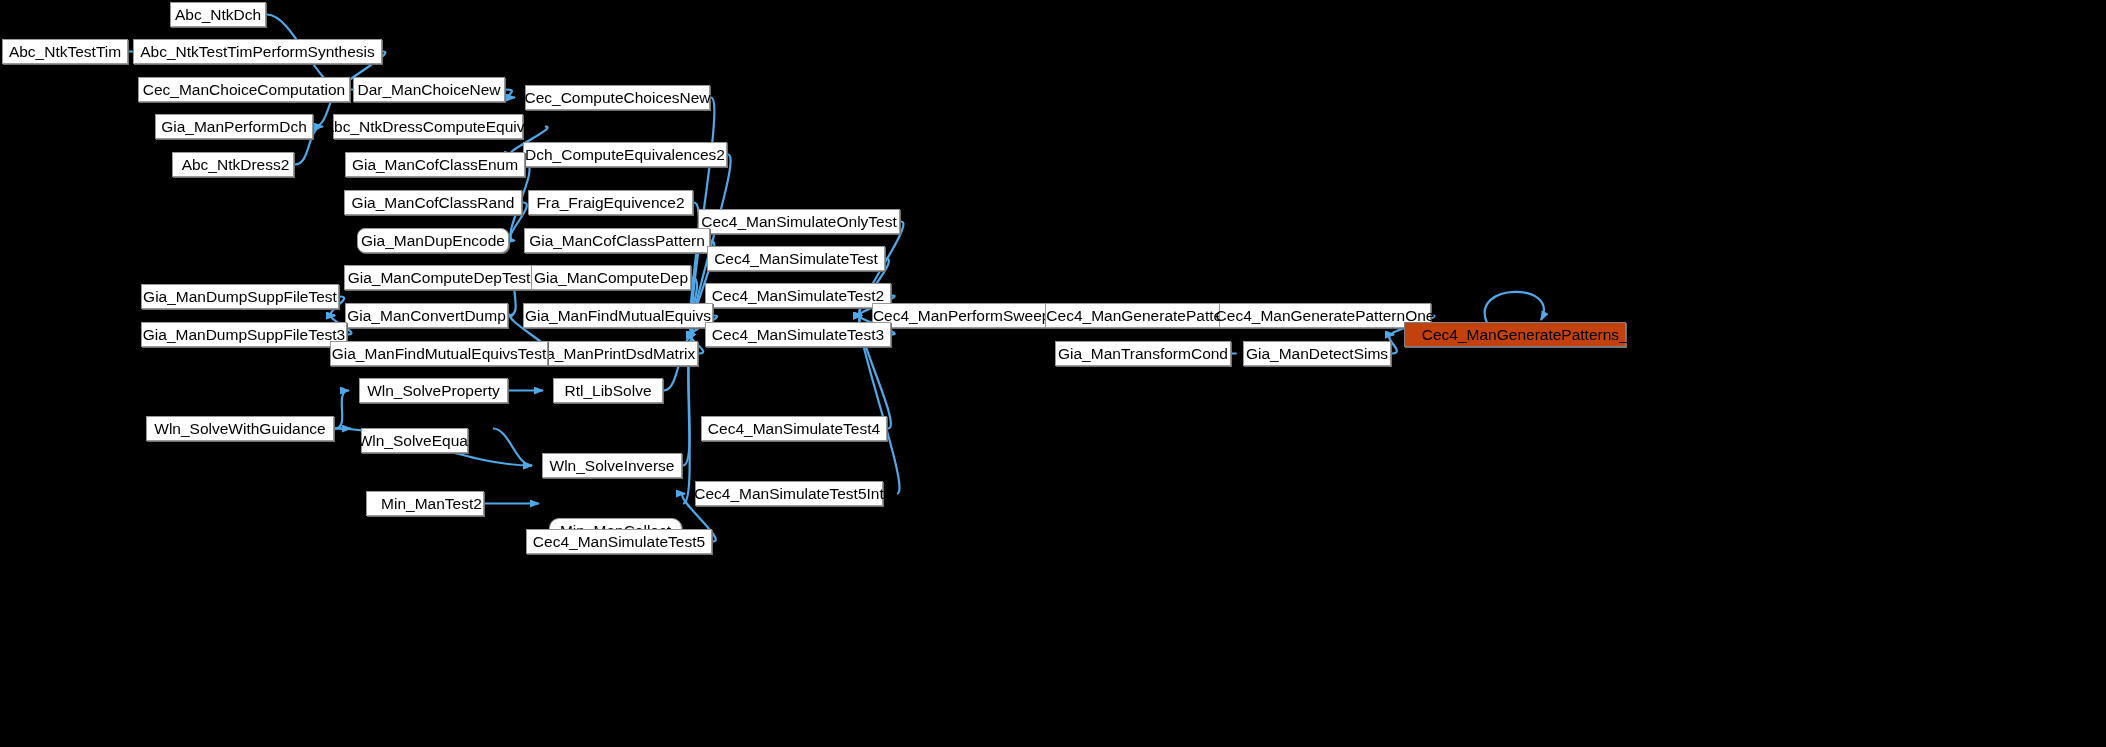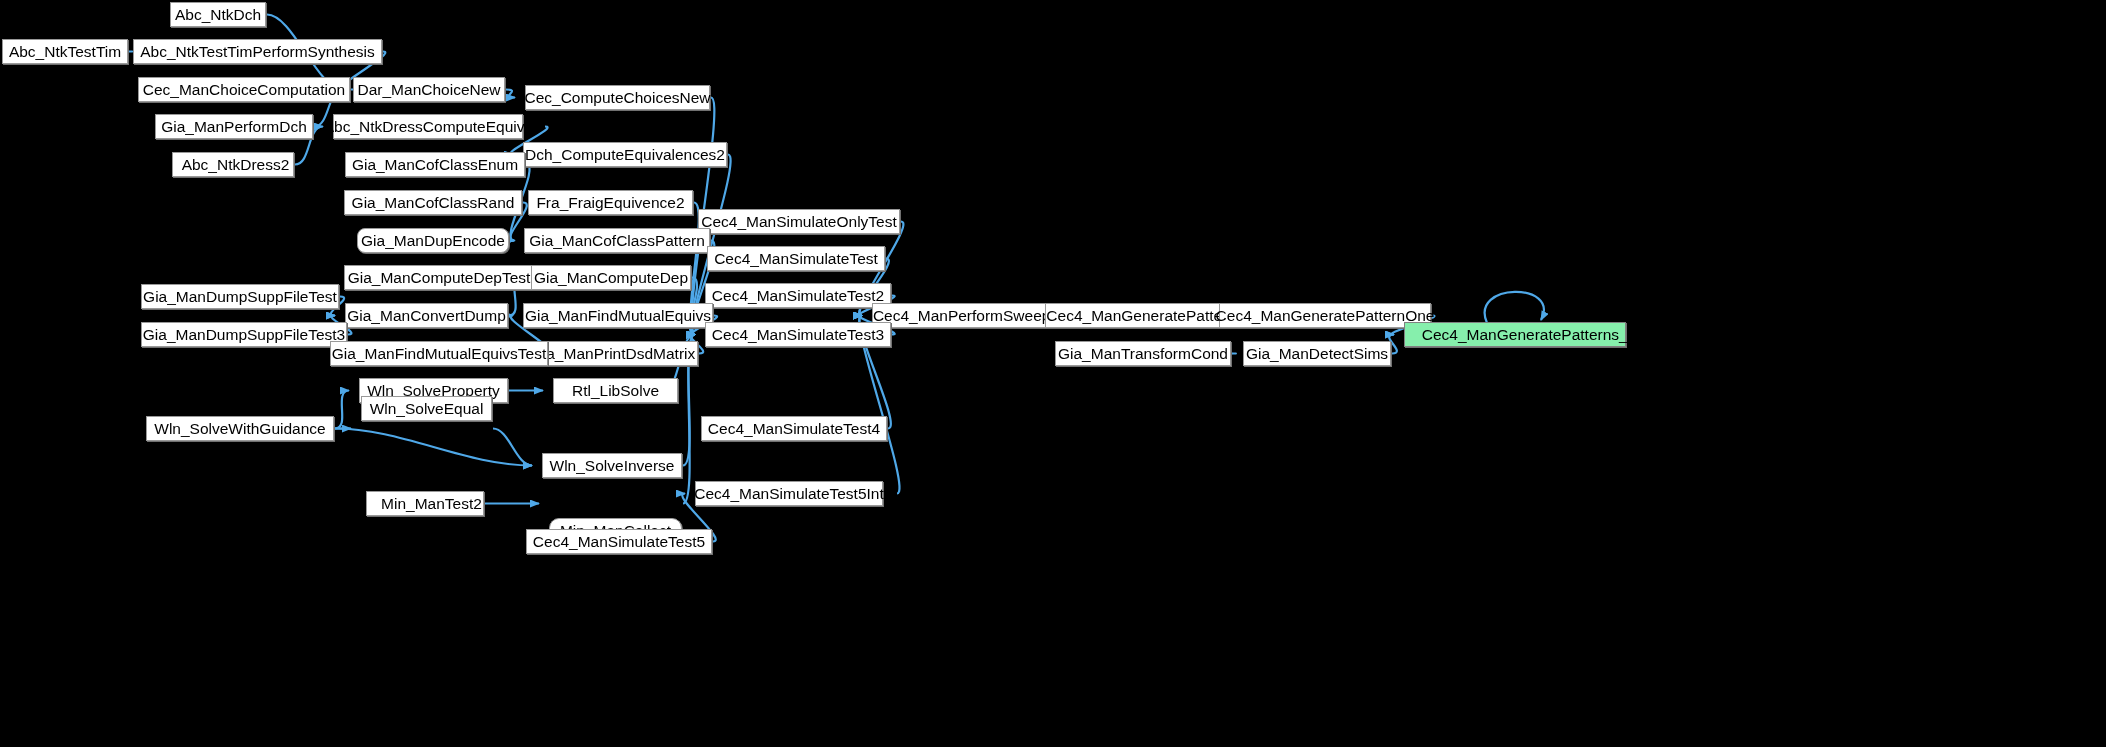--- a/index.html
+++ b/index.html
@@ -22,21 +22,21 @@
     display:flex;
     align-items:center;
     justify-content:center;
     white-space:nowrap;
     height:25px;
     padding:0 7px;
     box-shadow:1px 1px 0 #707070;
     z-index:5;
   }
   .node.highlight{
-    background:#86efac;
+    background:#c2410c;
     border:1px solid #808080;
     padding-left:48px;
   }
 </style>
 </head>
 <body>
 
 <div id="stage">
   <svg id="edges" viewBox="0 0 2106 747" xmlns="http://www.w3.org/2000/svg">
     <defs>
@@ -120,23 +120,23 @@
       <div class="node" style="left: 1045px; top: 303px; width: 200px;">Cec4_ManGeneratePatterns</div>
       <div class="node" style="left: 1219px; top: 303px; width: 212px;">Cec4_ManGeneratePatternOne</div>
       <div class="node highlight" style="left: 1404px; top: 322px; width: 222px;">Cec4_ManGeneratePatterns_rec</div>
       <div class="node" style="left: 141px; top: 322px; width: 206px;">Gia_ManDumpSuppFileTest3</div>
       <div class="node" style="left: 705px; top: 322px; width: 186px;">Cec4_ManSimulateTest3</div>
       <div class="node" style="left: 528px; top: 341px; width: 170px;">Gia_ManPrintDsdMatrix</div>
       <div class="node" style="left: 1055px; top: 341px; width: 176px;">Gia_ManTransformCond</div>
       <div class="node" style="left: 1243px; top: 341px; width: 148px;">Gia_ManDetectSims</div>
       <div class="node" style="left: 330px; top: 341px; width: 218px;">Gia_ManFindMutualEquivsTest</div>
       <div class="node" style="left: 359px; top: 378px; width: 149px;">Wln_SolveProperty</div>
-      <div class="node" style="left: 553px; top: 378px; width: 125px;">Rtl_LibSolve</div>
+      <div class="node" style="left: 553px; top: 378px; width: 110px;">Rtl_LibSolve</div>
       <div class="node" style="left: 146px; top: 416px; width: 188px;">Wln_SolveWithGuidance</div>
-      <div class="node" style="left: 361px; top: 396px; width: 131px;">Wln_SolveEqual</div>
+      <div class="node" style="left: 361px; top: 428px; width: 107px;">Wln_SolveEqual</div>
       <div class="node" style="left: 701px; top: 416px; width: 186px;">Cec4_ManSimulateTest4</div>
       <div class="node" style="left: 542px; top: 453px; width: 140px;">Wln_SolveInverse</div>
       <div class="node" style="left: 366px; top: 491px; width: 118px; padding-left: 20px;">Min_ManTest2</div>
       <div class="node" style="left: 549px; top: 518px; width: 133px; border-radius: 10px;">Min_ManCollect</div>
       <div class="node" style="left: 695px; top: 481px; width: 188px;">Cec4_ManSimulateTest5Int</div>
       <div class="node" style="left: 526px; top: 529px; width: 186px;">Cec4_ManSimulateTest5</div>
     </div>
 </div>
 
 </body></html>

